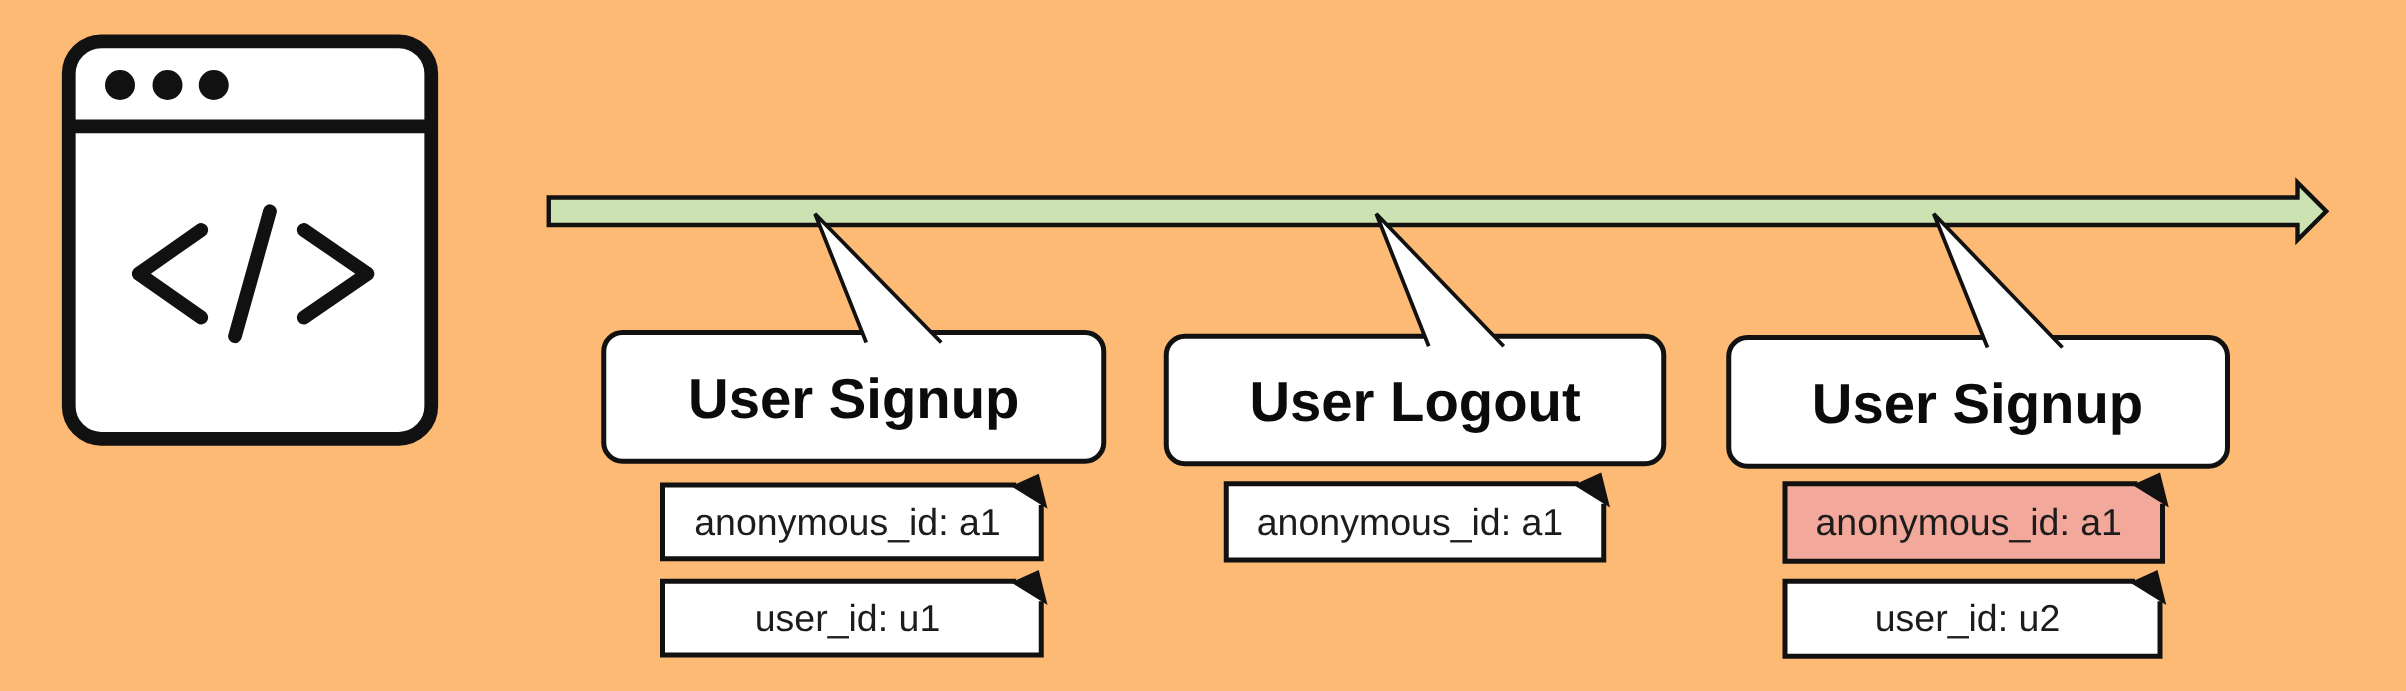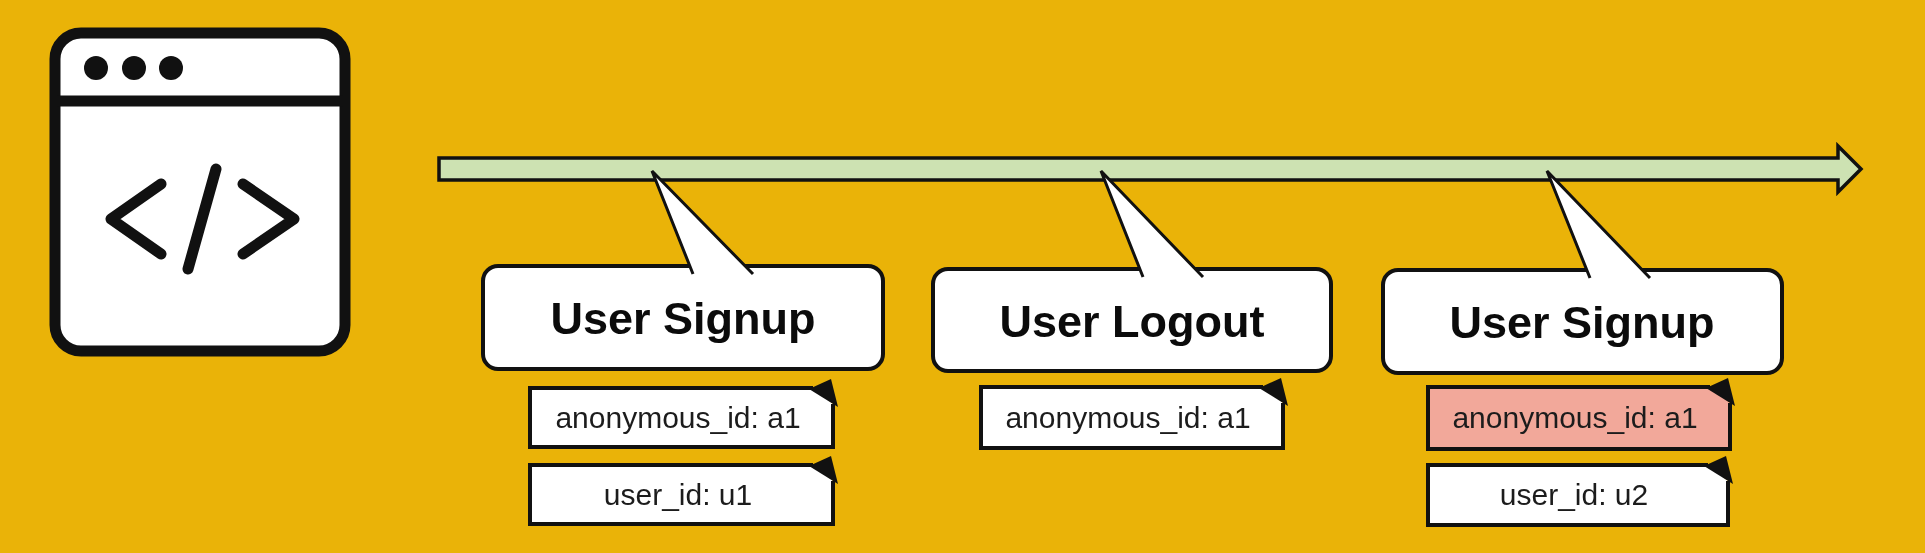--- a/index.html
+++ b/index.html
@@ -1,16 +1,16 @@
 <!DOCTYPE html>
 <html><head>
 <meta charset="utf-8">
 <style>
   html,body{margin:0;padding:0;background:#ffffff;}
-  .stage{position:relative;width:1925px;height:553px;background:#eab308;overflow:hidden;}
+  .stage{position:relative;width:1925px;height:553px;background:#fdba74;overflow:hidden;}
   svg{display:block;}
   .evt-label{
     font-family:"Liberation Sans","DejaVu Sans",sans-serif;
     font-weight:700;font-size:45px;fill:#0b0b0b;
     text-anchor:middle;
   }
   .tag-label{
     font-family:"Liberation Sans","DejaVu Sans",sans-serif;
     font-weight:400;font-size:30px;fill:#1c1c1c;
     text-anchor:middle;

